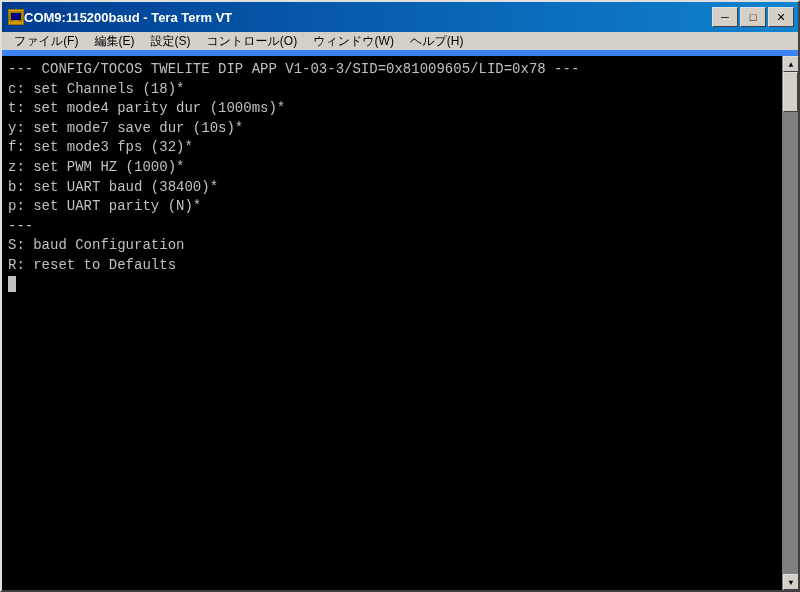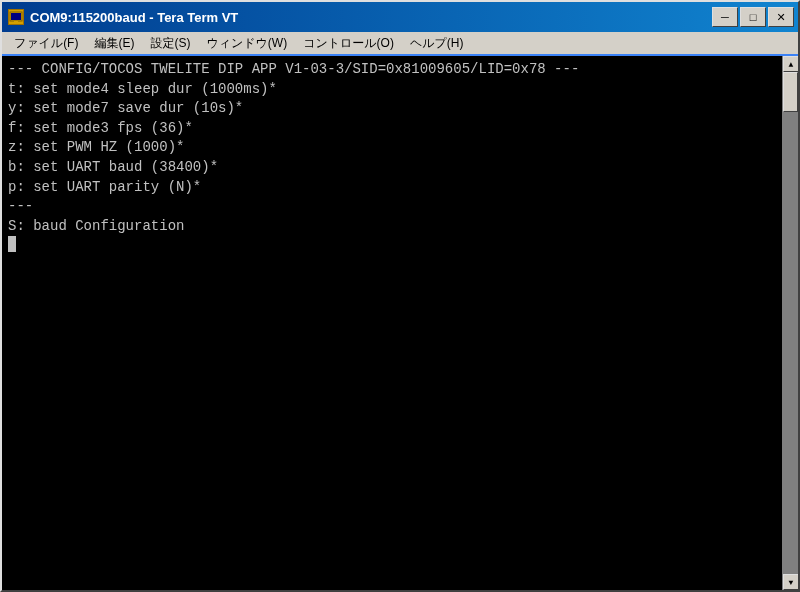--- a/index.html
+++ b/index.html
@@ -32,21 +32,20 @@
       display: flex;
       align-items: center;
       justify-content: space-between;
       padding: 0 4px 0 6px;
       flex-shrink: 0;
     }
 
     .title-bar-left {
       display: flex;
       align-items: center;
-      gap: 6px;
     }
 
     .title-icon {
       width: 16px;
       height: 16px;
       background: #d4a000;
       border: 1px solid #a07000;
       display: flex;
       align-items: center;
       justify-content: center;
@@ -84,21 +83,21 @@
     .title-btn.close {
       background: #d4d0c8;
     }
 
     .menu-bar {
       background: #d4d0c8;
       height: 24px;
       display: flex;
       align-items: center;
       padding: 0 4px;
-      border-bottom: 2px solid #3b82f6;
+      border-bottom: 6px solid #3b82f6;
       flex-shrink: 0;
     }
 
     .menu-item {
       padding: 2px 8px;
       font-size: 12px;
       font-family: 'MS UI Gothic', 'MS Gothic', sans-serif;
       cursor: pointer;
       white-space: nowrap;
     }
@@ -207,37 +206,39 @@
       <div class="title-btn">─</div>
       <div class="title-btn">□</div>
       <div class="title-btn close">✕</div>
     </div>
   </div>
 
   <div class="menu-bar">
     <span class="menu-item">ファイル(F)</span>
     <span class="menu-item">編集(E)</span>
     <span class="menu-item">設定(S)</span>
+    <span class="menu-item">コントロール(O)</span>
     <span class="menu-item">ウィンドウ(W)</span>
-    <span class="menu-item">コントロール(O)</span>
     <span class="menu-item">ヘルプ(H)</span>
   </div>
 
   <div class="terminal-container">
     <div class="terminal-content">
 
     <span class="terminal-line">--- CONFIG/TOCOS TWELITE DIP APP V1-03-3/SID=0x81009605/LID=0x78 ---</span>
-        <span class="terminal-line">t: set mode4 sleep dur (1000ms)*</span>
+        <span class="terminal-line">c: set Channels (18)*</span>
+        <span class="terminal-line">t: set mode4 parity dur (1000ms)*</span>
         <span class="terminal-line">y: set mode7 save dur (10s)*</span>
-        <span class="terminal-line">f: set mode3 fps (36)*</span>
+        <span class="terminal-line">f: set mode3 fps (32)*</span>
         <span class="terminal-line">z: set PWM HZ (1000)*</span>
         <span class="terminal-line">b: set UART baud (38400)*</span>
         <span class="terminal-line">p: set UART parity (N)*</span>
         <span class="terminal-line">---</span>
         <span class="terminal-line">S: baud Configuration</span>
+        <span class="terminal-line">R: reset to Defaults</span>
         <div class="cursor-line">
           <span class="cursor"></span>
         </div>
       </div>
     <div class="scrollbar">
       <div class="scrollbar-btn">▲</div>
       <div class="scrollbar-track">
         <div class="scrollbar-thumb"></div>
       </div>
       <div class="scrollbar-btn">▼</div>

